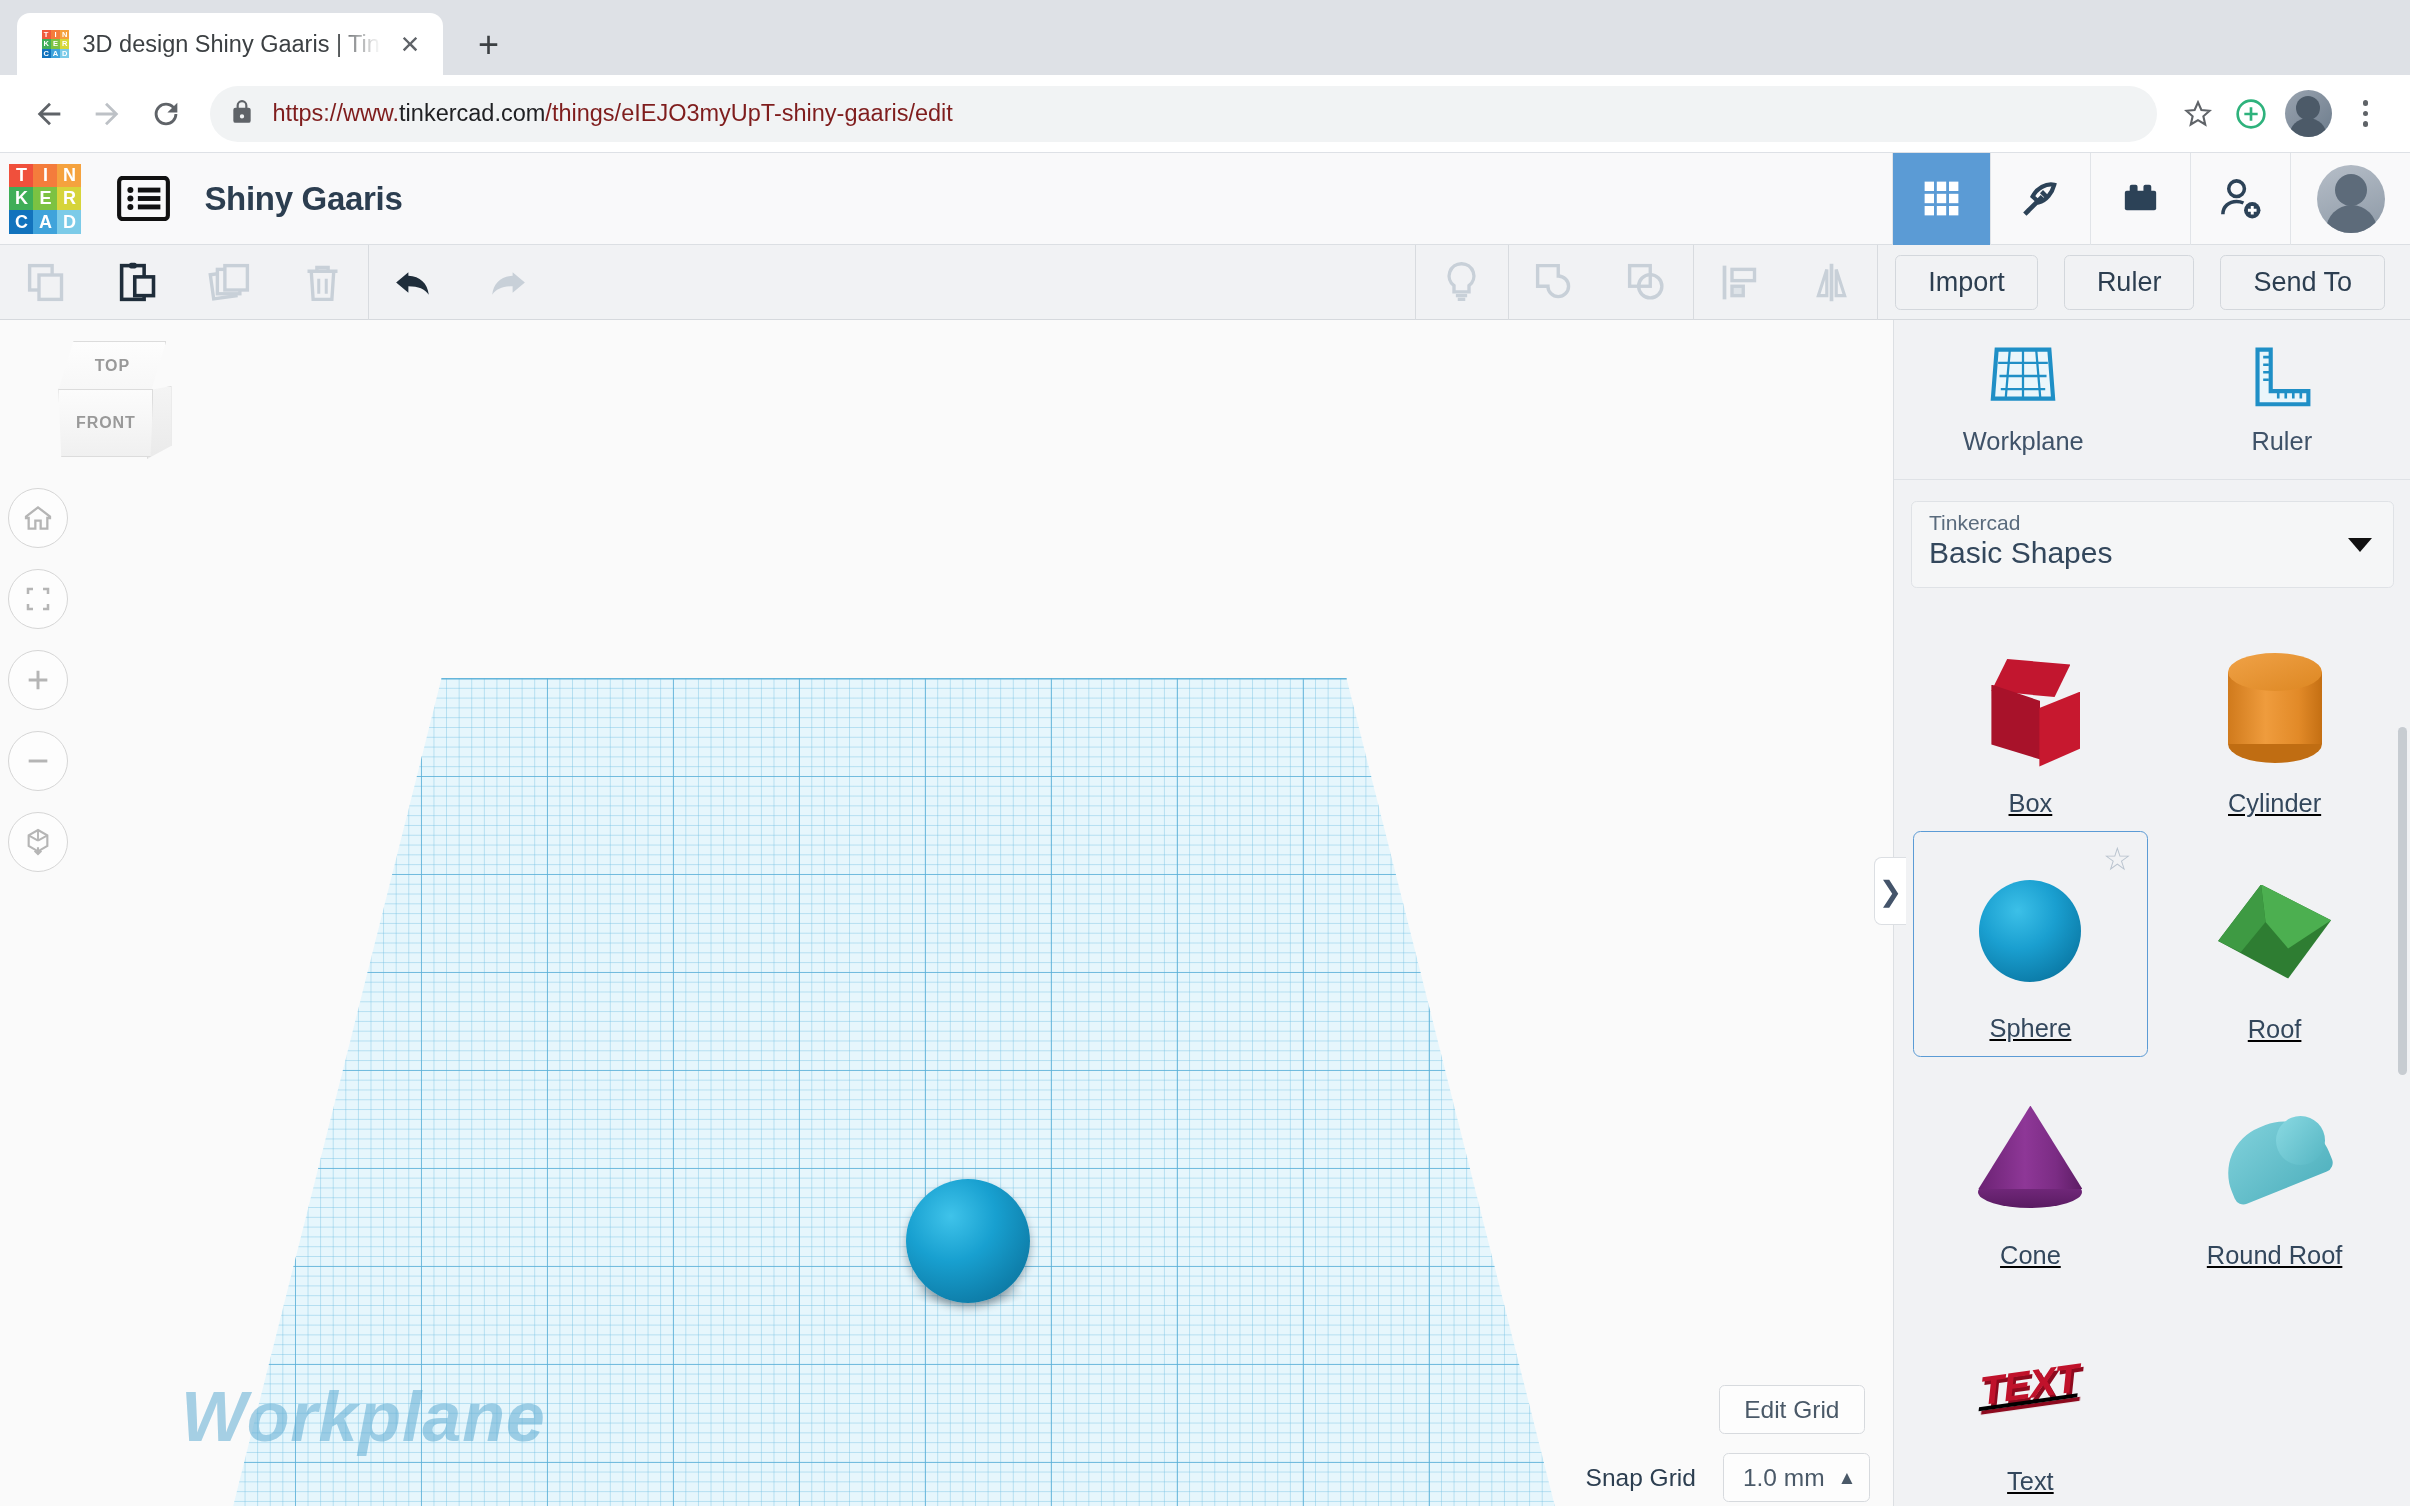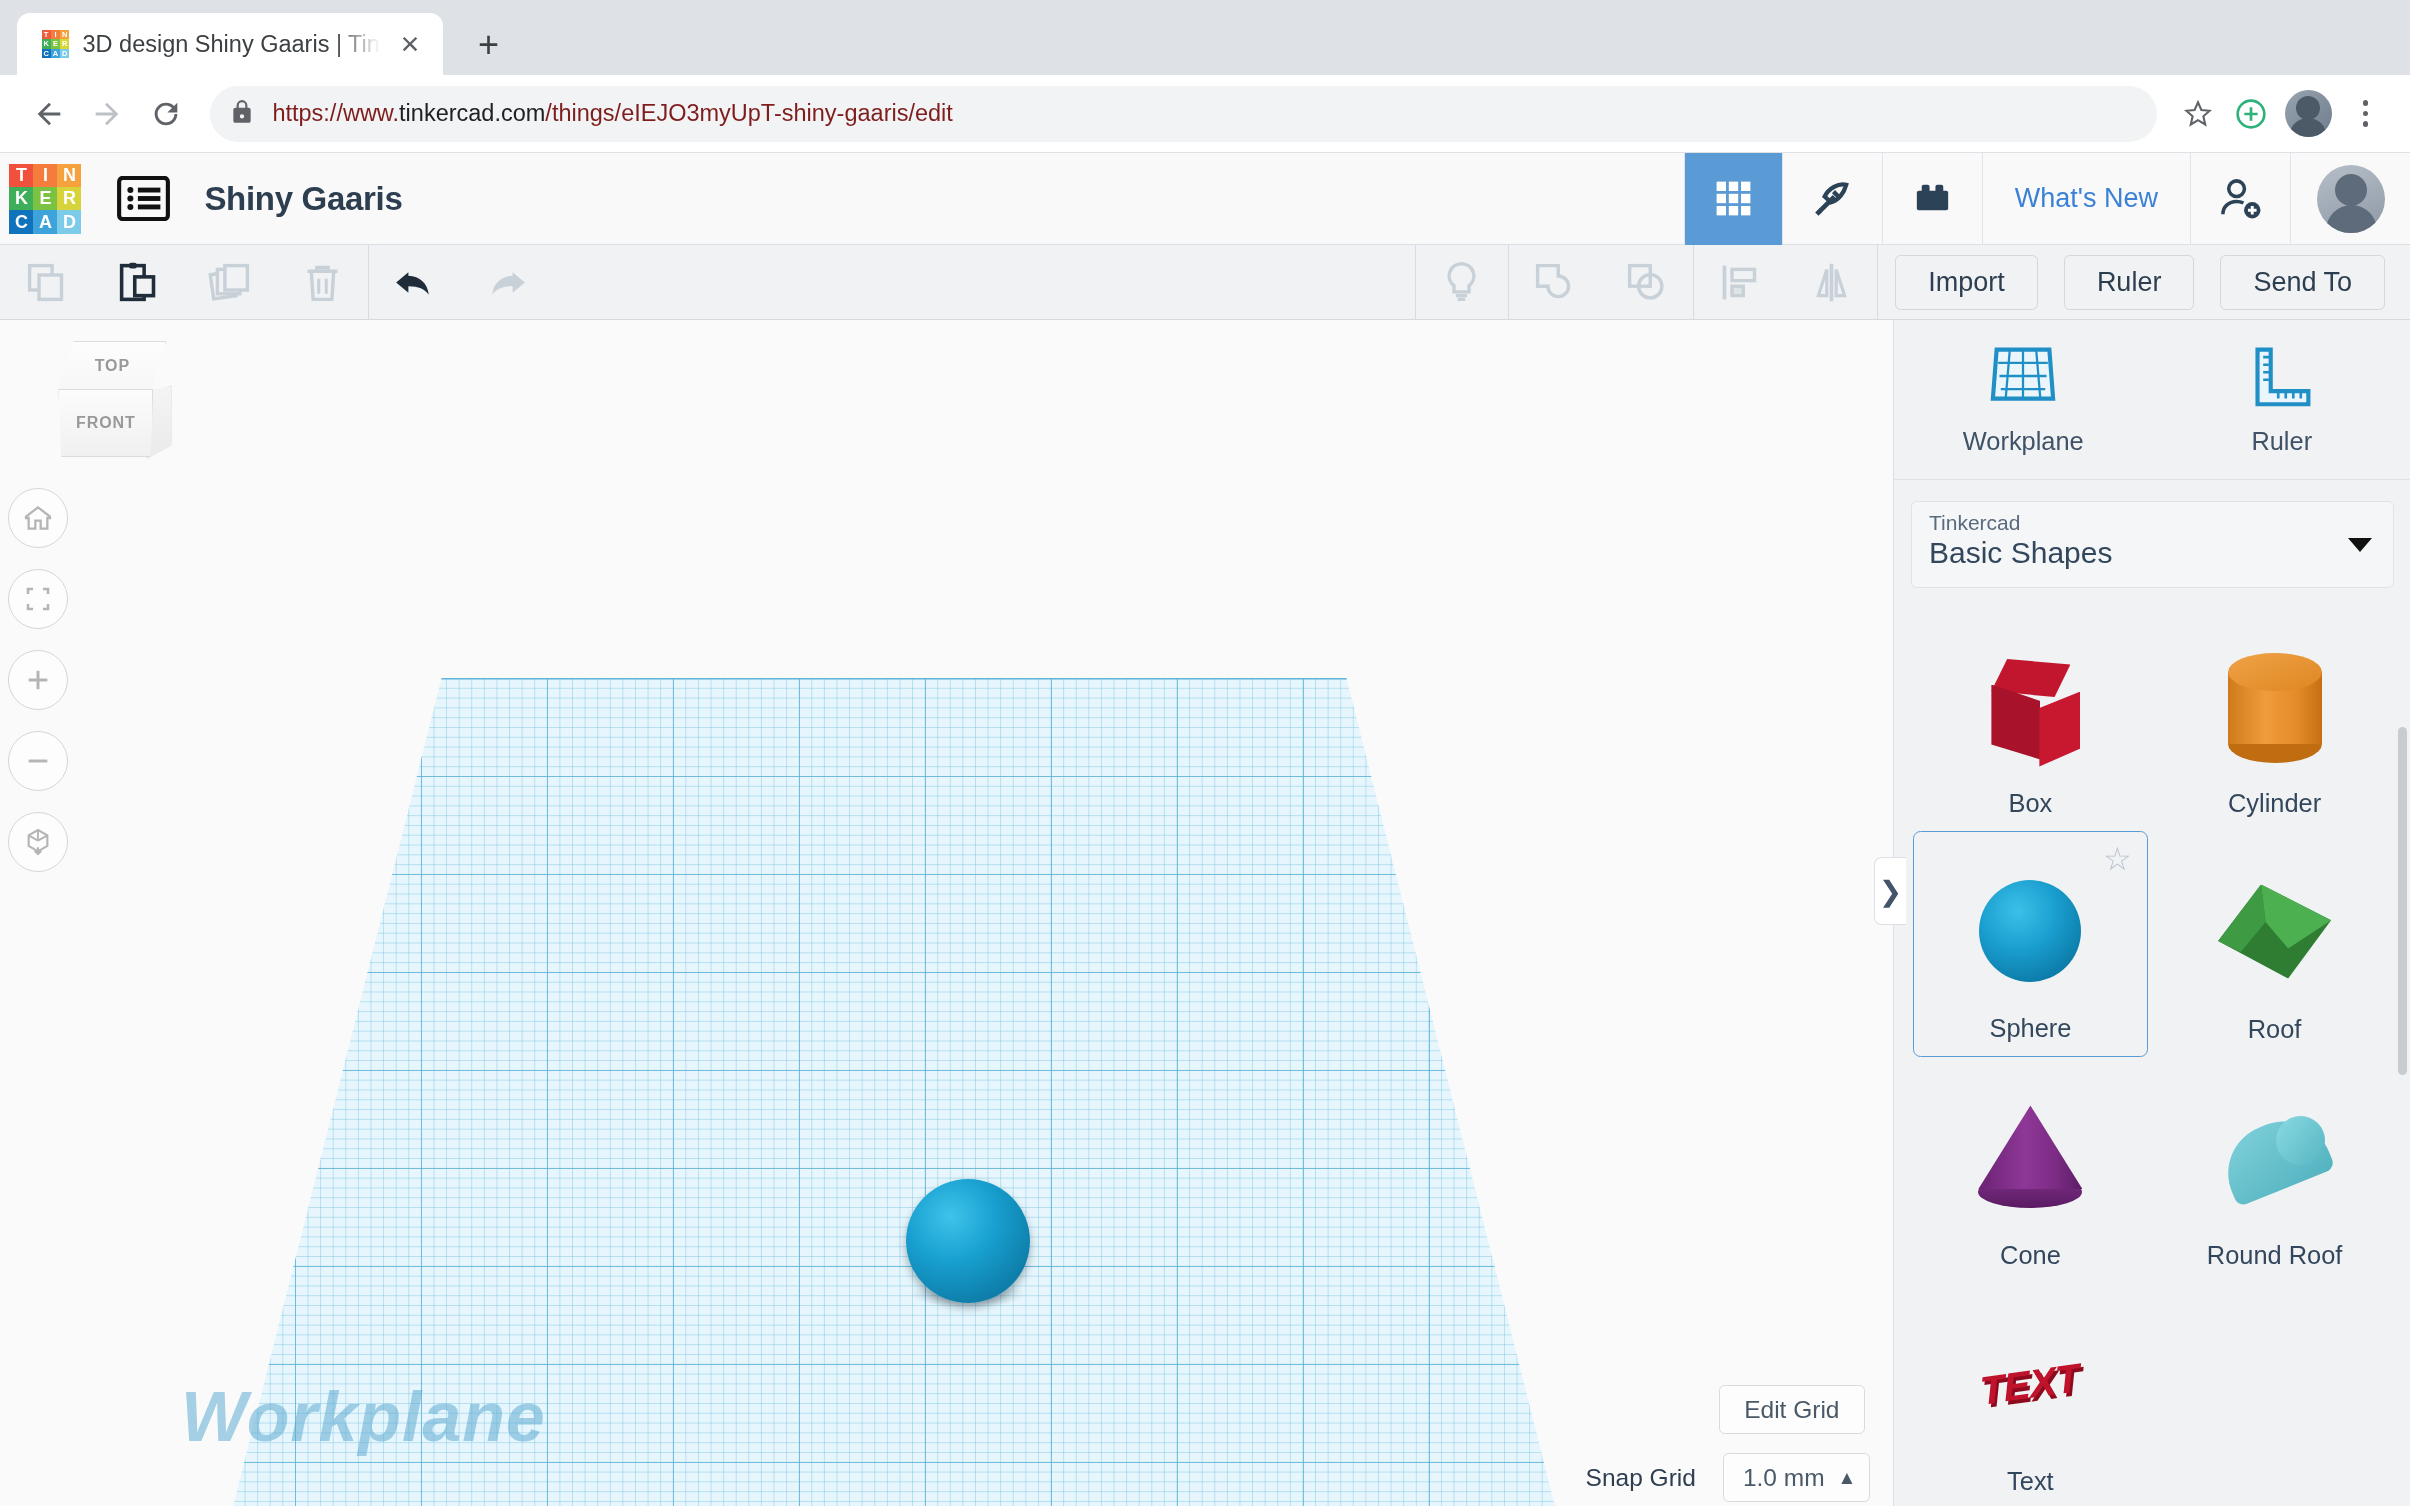--- a/index.html
+++ b/index.html
@@ -407,20 +407,21 @@
     border-left: 12.2px solid transparent;
     border-right: 12.2px solid transparent;
     border-top: 14px solid #111;
   }
 
   .shape-scroll {
     flex: 1;
     margin-top: 17px;
     position: relative;
     overflow: hidden;
+    text-decoration: underline;
   }
   .shape-grid {
     display: grid;
     grid-template-columns: 1fr 1fr;
     padding: 0 19px 0 19px;
     column-gap: 9.4px;
   }
   .shape-cell {
     height: 226px;
     display: flex; flex-direction: column;
@@ -627,21 +628,20 @@
         <path d="M12.5 8.5l3 3" stroke="#2c4257" stroke-width="2.2"></path>
       </svg>
     </div>
     <div class="hdr-item">
       <svg width="47" height="47" viewBox="0 0 24 24">
         <rect x="4" y="8" width="16" height="10" rx="1" fill="#2c4257"></rect>
         <rect x="6.5" y="5" width="4" height="4" rx="1" fill="#2c4257"></rect>
         <rect x="13.5" y="5" width="4" height="4" rx="1" fill="#2c4257"></rect>
       </svg>
     </div>
-    <div class="hdr-item hdr-whatsnew">What's New</div>
     <div class="hdr-item">
       <svg width="47" height="47" viewBox="0 0 24 24">
         <circle cx="10" cy="7" r="4" fill="none" stroke="#2c4257" stroke-width="1.8"></circle>
         <path d="M3 20c0-4 3.2-6.5 7-6.5 1.3 0 2.5.3 3.5.8" fill="none" stroke="#2c4257" stroke-width="1.8"></path>
         <circle cx="18" cy="18" r="4.2" fill="#2c4257"></circle>
         <path d="M18 15.8v4.4M15.8 18h4.4" stroke="#fff" stroke-width="1.5"></path>
       </svg>
     </div>
     <div class="hdr-item">
       <div class="avatar-big"></div>

